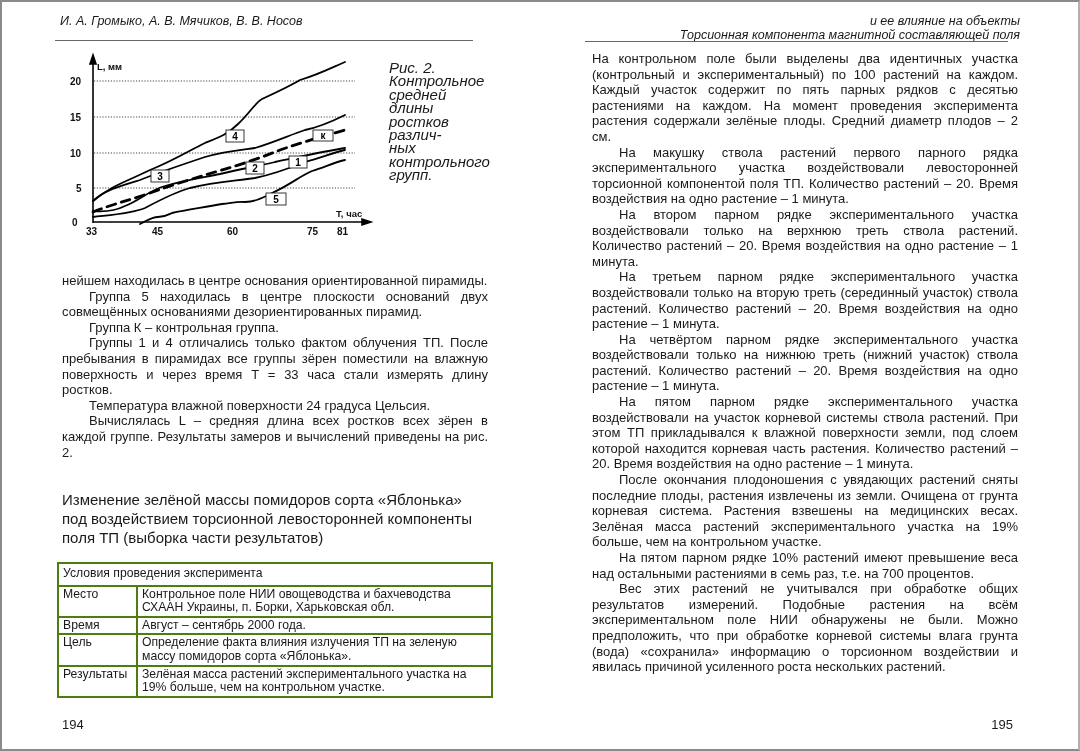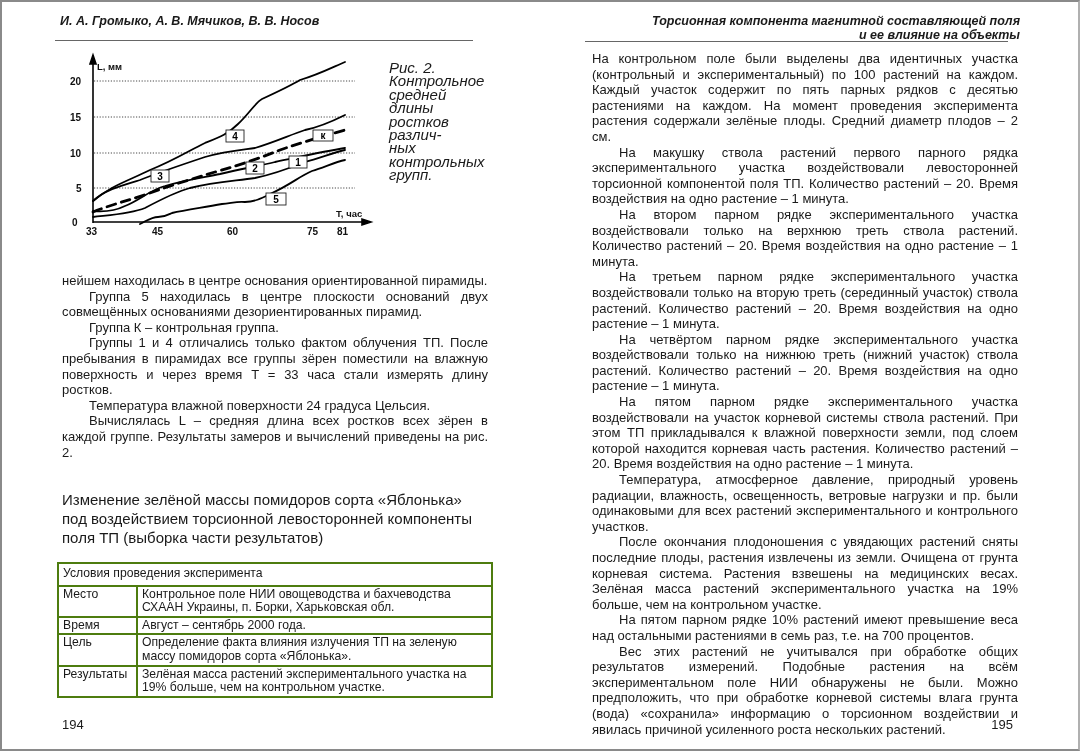--- a/index.html
+++ b/index.html
@@ -2,21 +2,21 @@
 <html><head>
 <meta charset="utf-8">
 <style>
   html,body{margin:0;padding:0;}
   body{width:1080px;height:751px;background:#ffffff;position:relative;overflow:hidden;
        font-family:"Liberation Sans",sans-serif;color:#1a1a1a;}
   .frame{position:absolute;left:0;top:0;width:1076px;height:747px;border:2px solid #8a8a8a;border-right-color:#b0b0b0;}
   .page{position:absolute;top:0;height:751px;}
   .page.left{left:0;width:540px;}
   .page.right{left:540px;width:540px;}
-  .run-head{position:absolute;font-style:italic;font-size:12.5px;line-height:14px;font-weight:bold;}
+  .run-head{position:absolute;font-style:italic;font-size:12.5px;line-height:14px;}
   .left .run-head{left:60px;top:14px;}
   .right .run-head{right:60px;top:14px;text-align:right;}
   .head-rule{position:absolute;height:1px;background:#666;}
   .left .head-rule{left:55px;width:418px;top:40px;}
   .right .head-rule{left:45px;width:423px;top:41px;}
   .body-text{position:absolute;font-size:13px;line-height:15.6px;text-align:justify;}
   .body-text p{margin:0;}
   .body-text p.ind{text-indent:27px;}
   .pagenum{position:absolute;font-size:13px;top:717px;}
   .left .pagenum{left:62px;}
@@ -99,21 +99,21 @@
         </g>
     </g>
   </svg>
 
   <div class="caption">
     <div>Рис. 2.</div>
     <div>Контрольное</div>
     <div>средней длины</div>
     <div>ростков различ-</div>
     <div>ных</div>
-    <div>контрольных</div>
+    <div>контрольного</div>
     <div>групп.</div>
   </div>
 
   <div class="body-text" style="left:62px;top:273px;width:426px;">
     <p>нейшем находилась в центре основания ориентированной пирамиды.</p>
     <p class="ind">Группа 5 находилась в центре плоскости оснований двух совмещённых основаниями дезориентированных пирамид.</p>
     <p class="ind">Группа К – контрольная группа.</p>
     <p class="ind">Группы 1 и 4 отличались только фактом облучения ТП. После пребывания в пирамидах все группы зёрен поместили на влажную поверхность и через время Т = 33 часа стали измерять длину ростков.</p>
     <p class="ind">Температура влажной поверхности 24 градуса Цельсия.</p>
     <p class="ind">Вычислялась L – средняя длина всех ростков всех зёрен в каждой группе. Результаты замеров и вычислений приведены на рис. 2.</p>
@@ -147,32 +147,31 @@
       <td>Зелёная масса растений экспериментального участка на 19% больше, чем на контрольном участке.</td>
     </tr>
   </tbody>
     </table>
 
   <div class="pagenum">194</div>
 </div>
 
 <div class="page right">
   <div class="run-head">
+    <div>и ее влияние на объекты</div>
     <div>Торсионная компонента магнитной составляющей поля</div>
-    <div>и ее влияние на объекты</div>
   </div>
   <div class="head-rule"></div>
 
   <div class="body-text" style="left:52px;top:51px;width:426px;">
     <p>На контрольном поле были выделены два идентичных участка (контрольный и экспериментальный) по 100 растений на каждом. Каждый участок содержит по пять парных рядков с десятью растениями на каждом. На момент проведения  эксперимента растения содержали зелёные плоды. Средний диаметр плодов – 2 см.</p>
     <p class="ind">На макушку ствола растений первого парного рядка экспериментального участка воздействовали левосторонней торсионной компонентой поля ТП. Количество растений – 20. Время воздействия на одно растение – 1 минута.</p>
     <p class="ind">На втором парном рядке экспериментального участка воздействовали только на верхнюю треть ствола растений. Количество растений – 20. Время воздействия на одно растение – 1 минута.</p>
     <p class="ind">На третьем парном рядке экспериментального участка воздействовали только на вторую треть (серединный участок) ствола растений. Количество растений – 20. Время воздействия на одно растение – 1 минута.</p>
     <p class="ind">На четвёртом парном рядке экспериментального участка воздействовали только на нижнюю треть (нижний участок) ствола растений. Количество растений – 20. Время воздействия на одно растение – 1 минута.</p>
     <p class="ind">На пятом парном рядке экспериментального участка воздействовали на участок корневой системы ствола растений. При этом ТП прикладывался к влажной поверхности земли, под слоем которой находится корневая часть растения. Количество растений – 20. Время воздействия на одно растение – 1 минута.</p>
-    <p class="ind">Температура, атмосферное давление, природный уровень радиации, влажность, освещенность, ветровые нагрузки и пр. были одинаковыми для всех растений экспериментального и контрольного участков.</p>
     <p class="ind">После окончания плодоношения с увядающих растений сняты последние плоды, растения извлечены из земли. Очищена от грунта корневая система. Растения взвешены на медицинских весах. Зелёная масса растений экспериментального участка на 19% больше, чем на контрольном участке.</p>
     <p class="ind">На пятом парном рядке 10% растений имеют превышение веса над остальными растениями в семь раз, т.е. на 700 процентов.</p>
     <p class="ind">Вес этих растений не учитывался при обработке общих результатов измерений. Подобные растения на всём экспериментальном поле НИИ обнаружены не были. Можно предположить, что при обработке корневой системы влага грунта (вода) «сохранила» информацию о торсионном воздействии и явилась причиной усиленного роста нескольких растений.</p>
   </div>
 
   <div class="pagenum">195</div>
 </div>
 
 </body></html>

